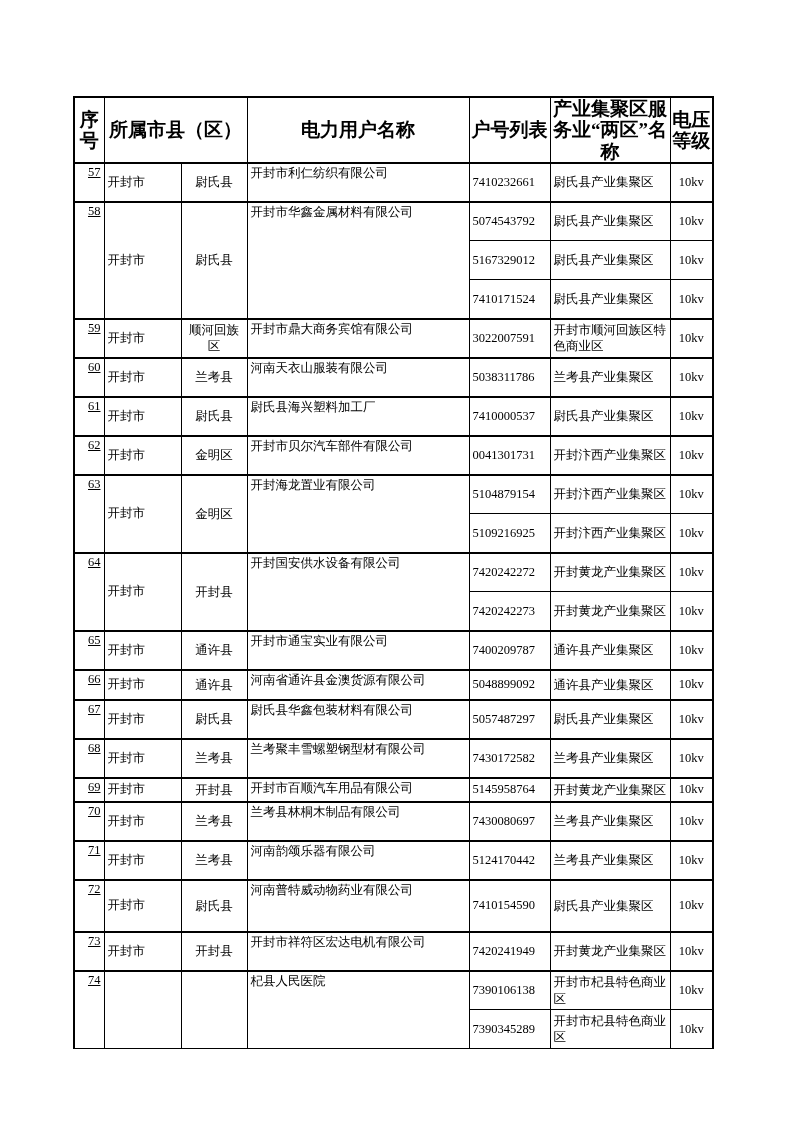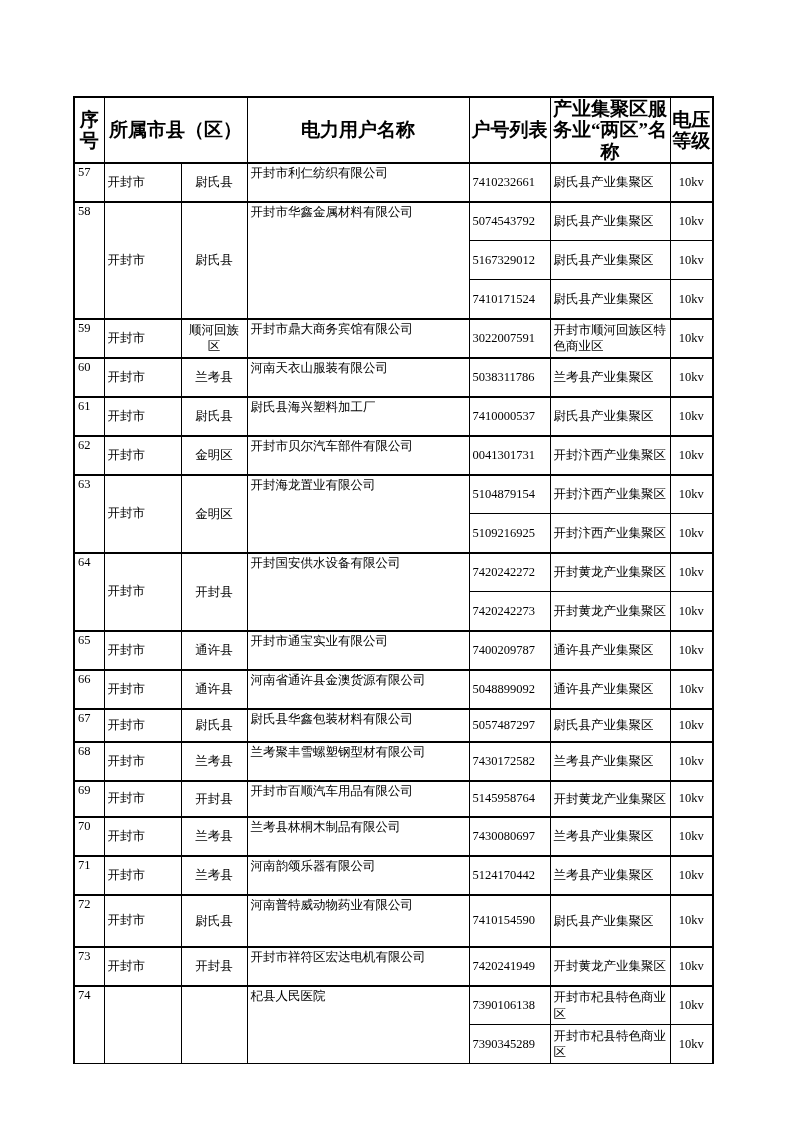--- a/index.html
+++ b/index.html
@@ -45,21 +45,21 @@
     font-weight: bold;
     font-size: 19px;
     text-align: center;
     vertical-align: middle;
     line-height: 1.12;
     padding: 0 1px;
   }
   tr.row-first td { border-top: 2px solid #000; }
   td.open-bottom { border-bottom: none; }
   td.closed-bottom { border-bottom: 2px solid #000; }
-  td.c-no    { text-align: left; vertical-align: top; padding-top: 2px; }
+  td.c-no    { text-align: right; vertical-align: top; padding-top: 2px; text-decoration: underline; }
   td.c-city  { vertical-align: middle; }
   td.c-county{ text-align: center; vertical-align: middle; line-height: 1.3; }
   td.c-name  { text-align: left;  vertical-align: top; padding-top: 2px; padding-left: 4px; }
   td.c-acct  { text-align: left;  vertical-align: middle; padding-left: 4px; }
   td.c-zone  { text-align: left;  vertical-align: middle; line-height: 1.3; padding-left: 4px; }
   td.c-volt  { text-align: center; vertical-align: middle; }
 </style>
 </head>
 <body>
 
@@ -180,48 +180,48 @@
           </tr>
           <tr class="row-first" style="height: 39px;">
             <td class="c-no">65</td>
             <td class="c-city">开封市</td>
             <td class="c-county">通许县</td>
             <td class="c-name">开封市通宝实业有限公司</td>
             <td class="c-acct">7400209787</td>
             <td class="c-zone">通许县产业集聚区</td>
             <td class="c-volt">10kv</td>
           </tr>
-          <tr class="row-first" style="height: 39px;">
+          <tr class="row-first" style="height: 30px;">
             <td class="c-no">66</td>
             <td class="c-city">开封市</td>
             <td class="c-county">通许县</td>
             <td class="c-name">河南省通许县金澳货源有限公司</td>
             <td class="c-acct">5048899092</td>
             <td class="c-zone">通许县产业集聚区</td>
             <td class="c-volt">10kv</td>
           </tr>
-          <tr class="row-first" style="height: 33px;">
+          <tr class="row-first" style="height: 39px;">
             <td class="c-no">67</td>
             <td class="c-city">开封市</td>
             <td class="c-county">尉氏县</td>
             <td class="c-name">尉氏县华鑫包装材料有限公司</td>
             <td class="c-acct">5057487297</td>
             <td class="c-zone">尉氏县产业集聚区</td>
             <td class="c-volt">10kv</td>
           </tr>
           <tr class="row-first" style="height: 39px;">
             <td class="c-no">68</td>
             <td class="c-city">开封市</td>
             <td class="c-county">兰考县</td>
             <td class="c-name">兰考聚丰雪螺塑钢型材有限公司</td>
             <td class="c-acct">7430172582</td>
             <td class="c-zone">兰考县产业集聚区</td>
             <td class="c-volt">10kv</td>
           </tr>
-          <tr class="row-first" style="height: 36px; padding-left: 12px;">
+          <tr class="row-first" style="height: 24px; padding-left: 12px;">
             <td class="c-no">69</td>
             <td class="c-city">开封市</td>
             <td class="c-county">开封县</td>
             <td class="c-name">开封市百顺汽车用品有限公司</td>
             <td class="c-acct">5145958764</td>
             <td class="c-zone">开封黄龙产业集聚区</td>
             <td class="c-volt">10kv</td>
           </tr>
           <tr class="row-first" style="height: 39px; margin-top: 48px;">
             <td class="c-no">70</td>

